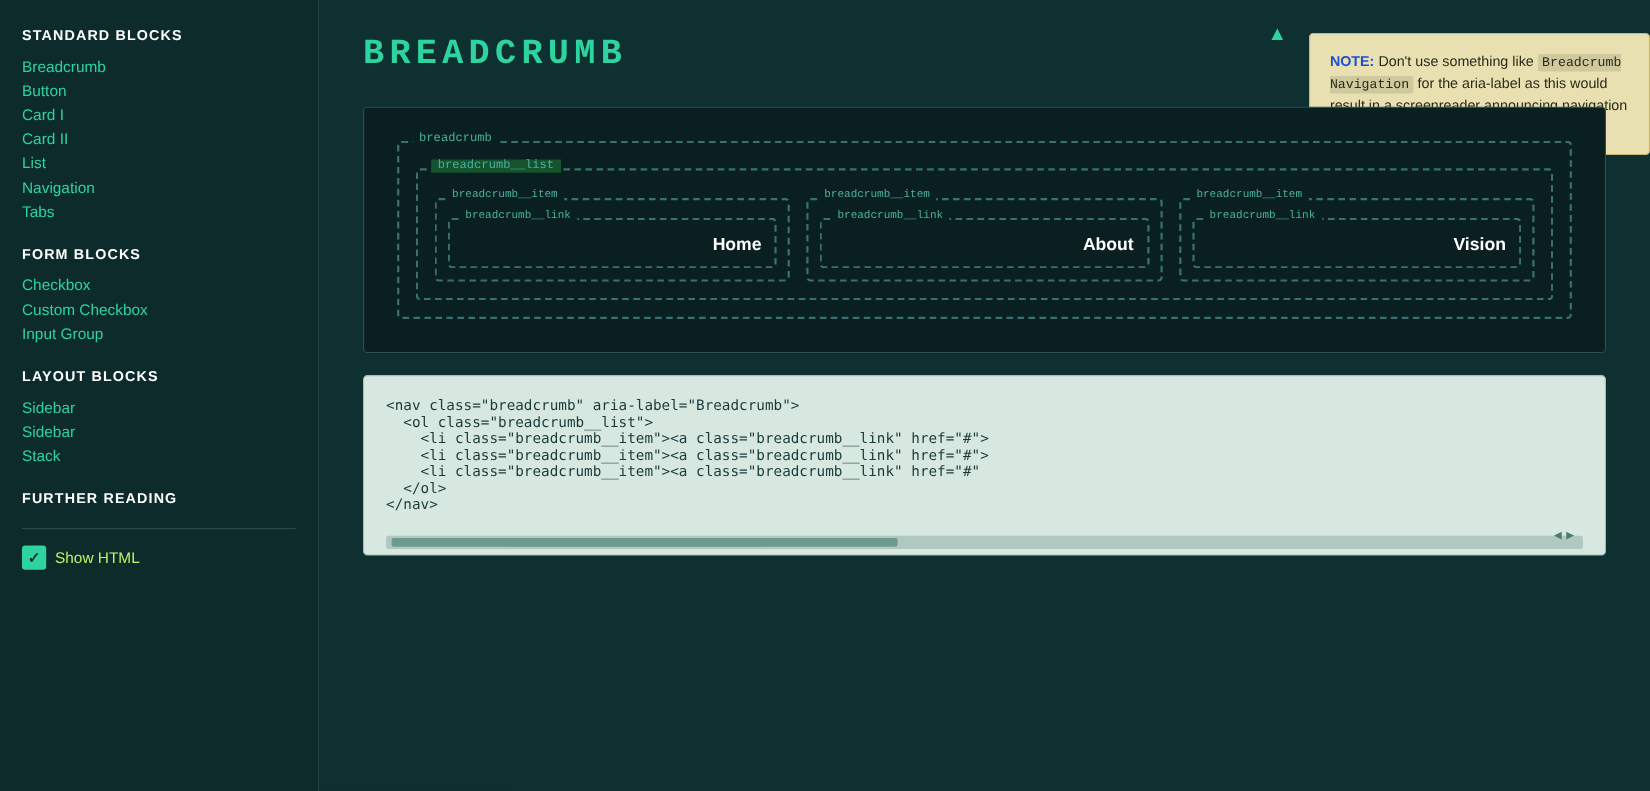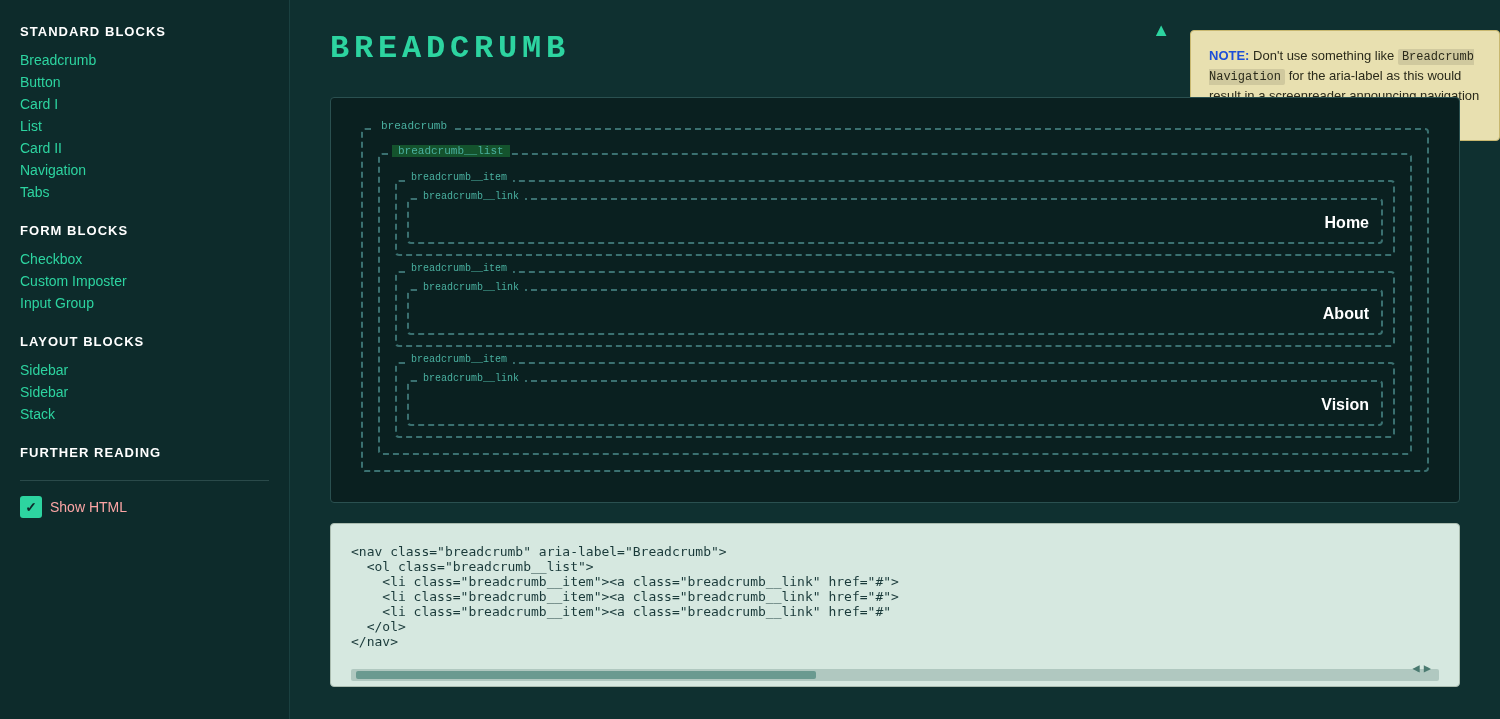--- a/index.html
+++ b/index.html
@@ -71,21 +71,21 @@
     }
 
     .checkbox-icon::after {
       content: '✓';
       color: #0d2b2b;
       font-weight: bold;
       font-size: 14px;
     }
 
     .show-html-label {
-      color: #fca5a5;
+      color: #bef264;
       font-size: 14px;
     }
 
     
     .main-content {
       flex: 1;
       background-color: #0f3030;
       padding: 30px 40px;
       position: relative;
       overflow: hidden;
@@ -146,21 +146,20 @@
       padding: 0 6px;
       font-size: 11px;
       color: #4ab0a0;
       font-family: 'Courier New', monospace;
     }
 
     .breadcrumb-items-row {
       display: flex;
       gap: 15px;
       flex-wrap: wrap;
-      flex-direction: column;
     }
 
     .breadcrumb-item-box {
       border: 2px dashed #3a7070;
       border-radius: 4px;
       padding: 10px 10px;
       position: relative;
       flex: 1;
       min-width: 160px;
     }
@@ -296,29 +295,29 @@
   </style>
 </head>
 <body>
 
 <aside class="sidebar">
   <div class="sidebar-section-title">STANDARD BLOCKS</div>
 
   <a class="sidebar-link">Breadcrumb</a>
   <a class="sidebar-link">Button</a>
   <a class="sidebar-link">Card I</a>
+  <a class="sidebar-link">Card II</a>
   <a class="sidebar-link">List</a>
-  <a class="sidebar-link">Card II</a>
   <a class="sidebar-link">Navigation</a>
   <a class="sidebar-link">Tabs</a>
 
   <div class="sidebar-section-title">FORM BLOCKS</div>
 
   <a class="sidebar-link">Checkbox</a>
-  <a class="sidebar-link">Custom Imposter</a>
+  <a class="sidebar-link">Custom Checkbox</a>
   <a class="sidebar-link">Input Group</a>
 
   <div class="sidebar-section-title">LAYOUT BLOCKS</div>
 
   <a class="sidebar-link">Sidebar</a>
   <a class="sidebar-link">Sidebar</a>
   <a class="sidebar-link">Stack</a>
 
   <div class="sidebar-section-title">FURTHER READING</div>
 

